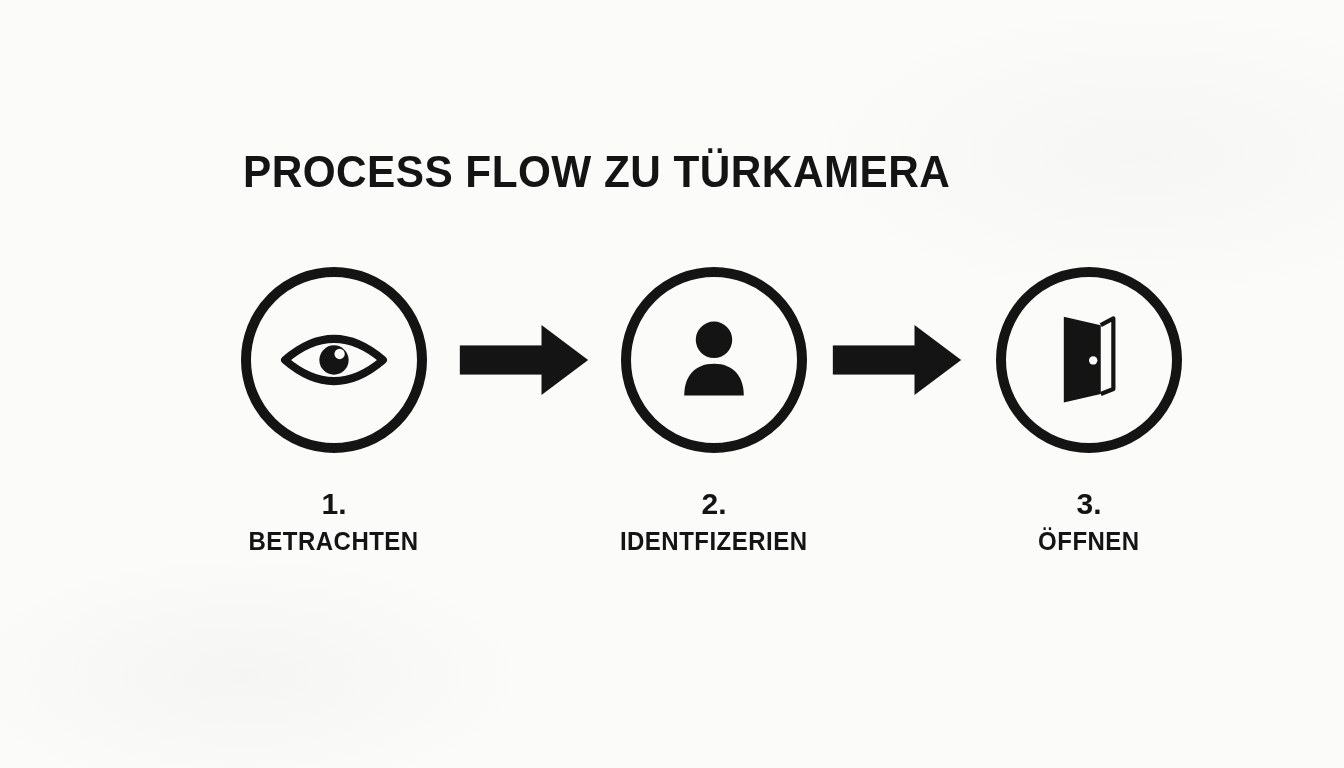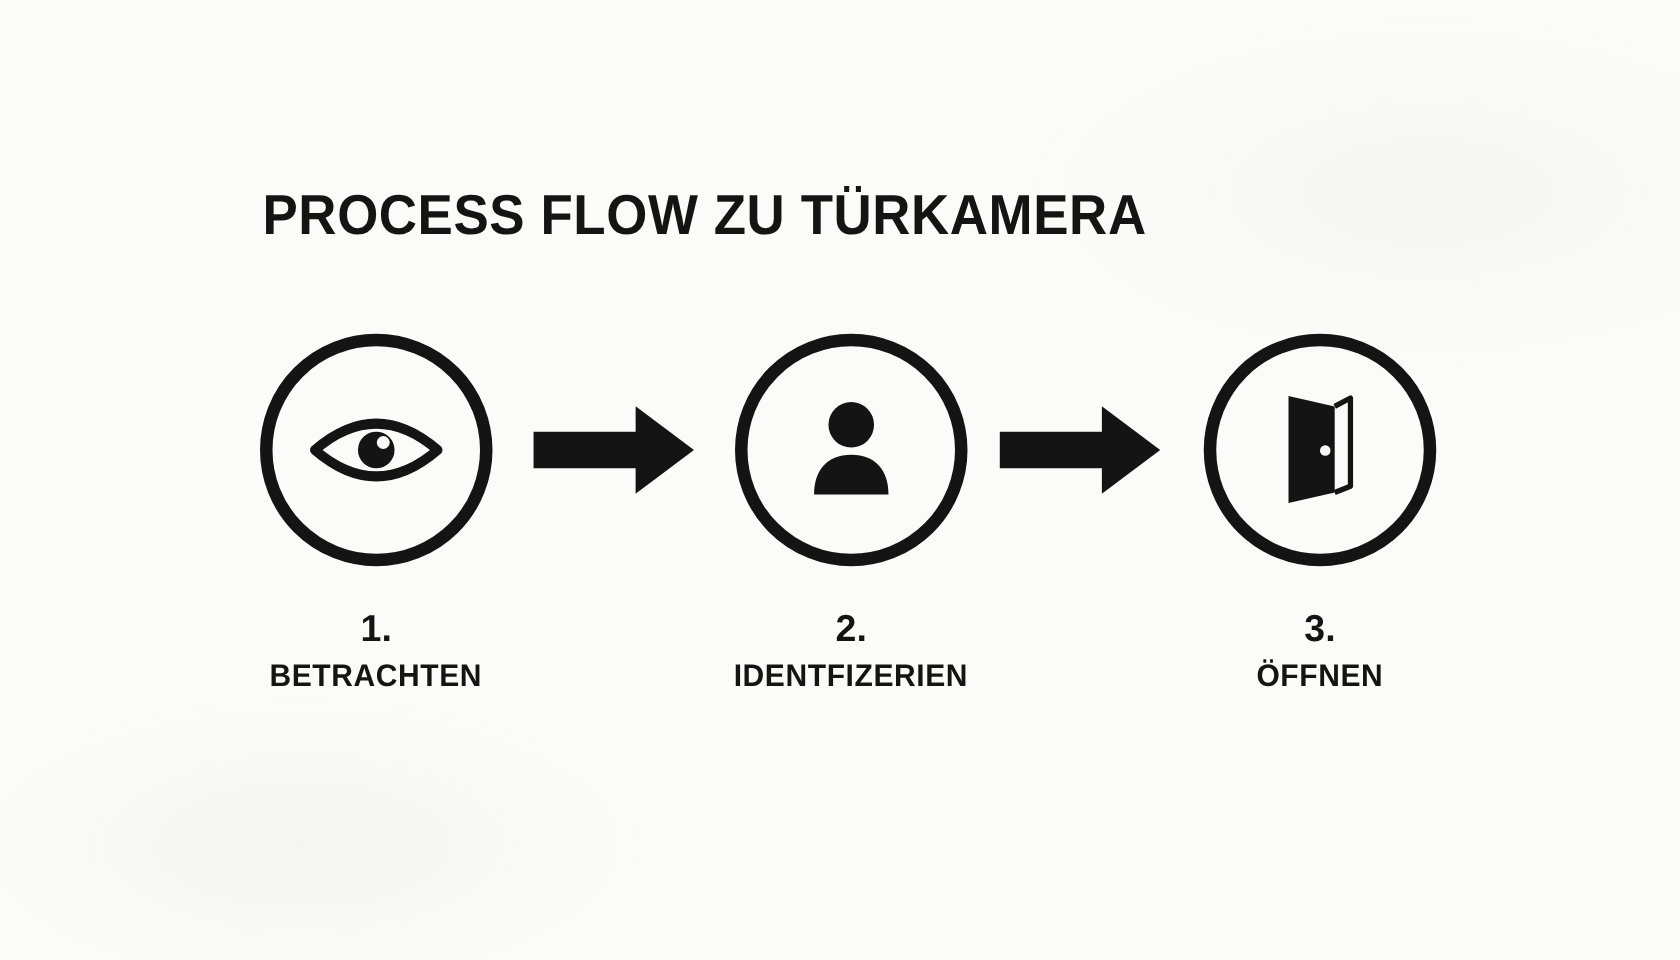--- a/index.html
+++ b/index.html
@@ -10,21 +10,21 @@
   html,body{width:1344px;height:768px;overflow:hidden;}
   body{
     background:
       radial-gradient(ellipse 420px 180px at 18% 88%, rgba(0,0,0,0.025), transparent 70%),
       radial-gradient(ellipse 500px 220px at 85% 20%, rgba(0,0,0,0.02), transparent 70%),
       var(--bg);
     font-family:"Liberation Sans", sans-serif;
     color:var(--ink);
     position:relative;
   }
-  .canvas{position:absolute;inset:0;}
+  .canvas{position:absolute;inset:0;margin-left:33px;}
   .title{
     position:absolute;
     left:210px;
     top:146px;
     font-size:45px;
     font-weight:800;
     letter-spacing:0.5px;
     transform:scaleX(0.94);
     transform-origin:left center;
     color:var(--ink);

